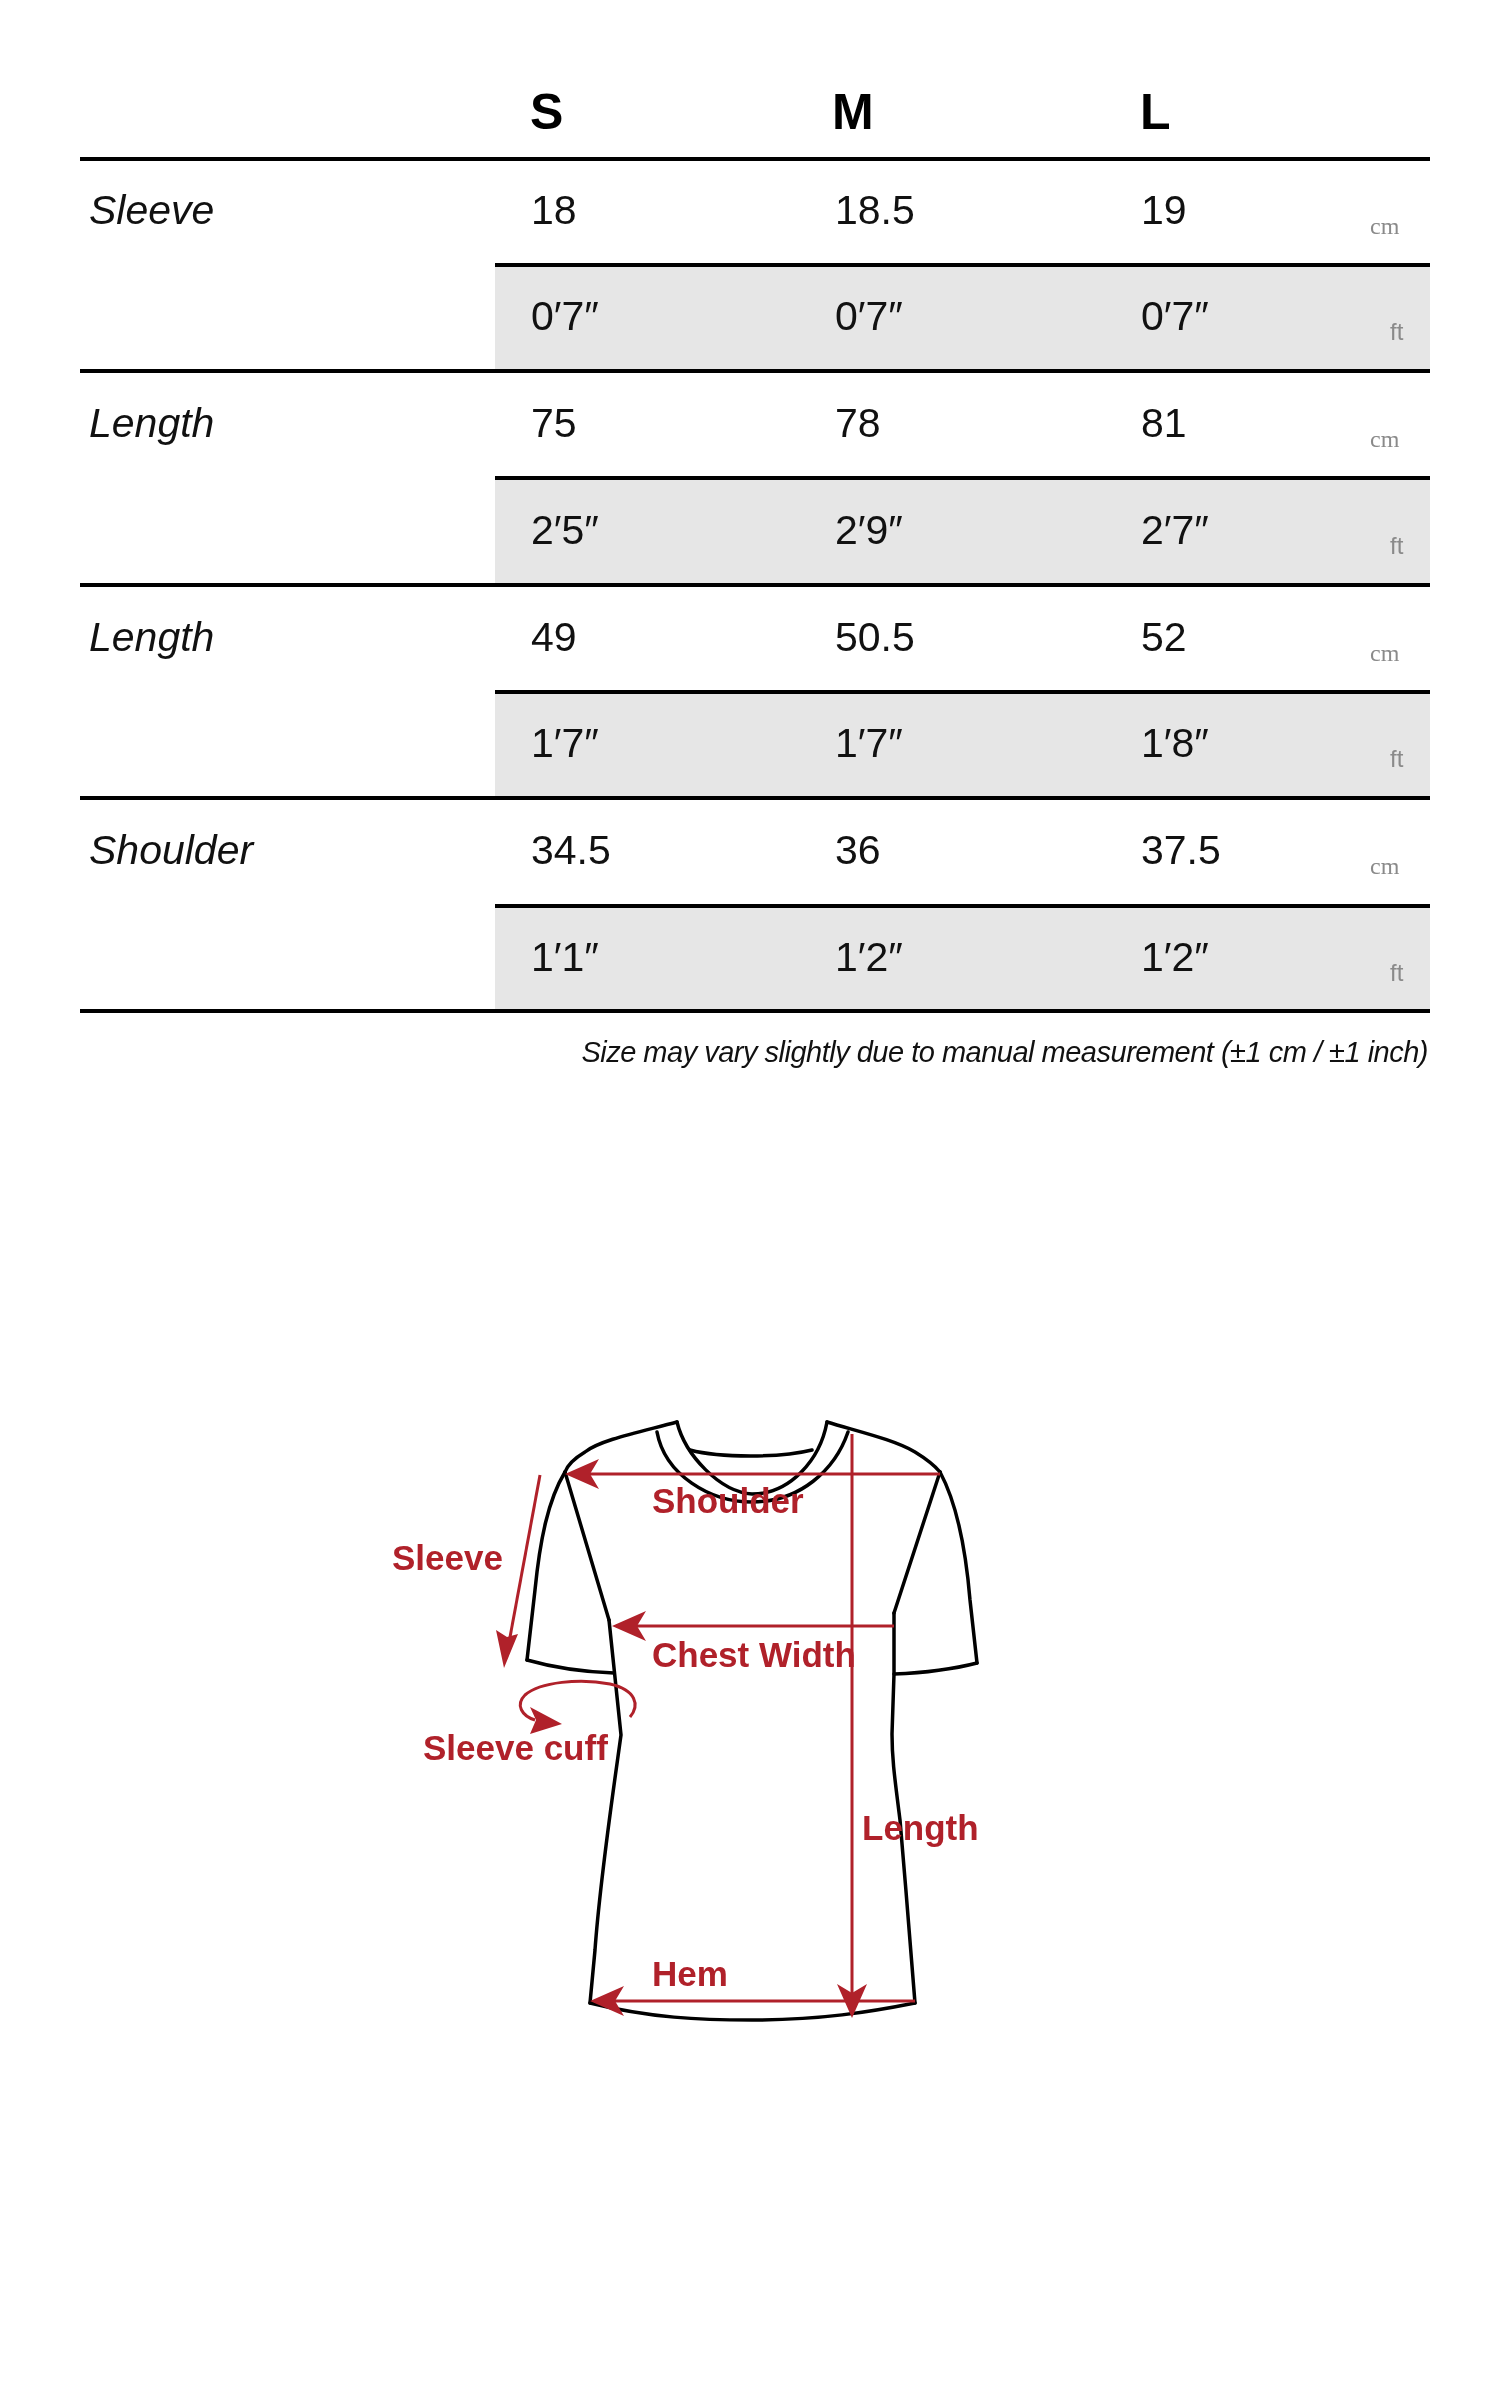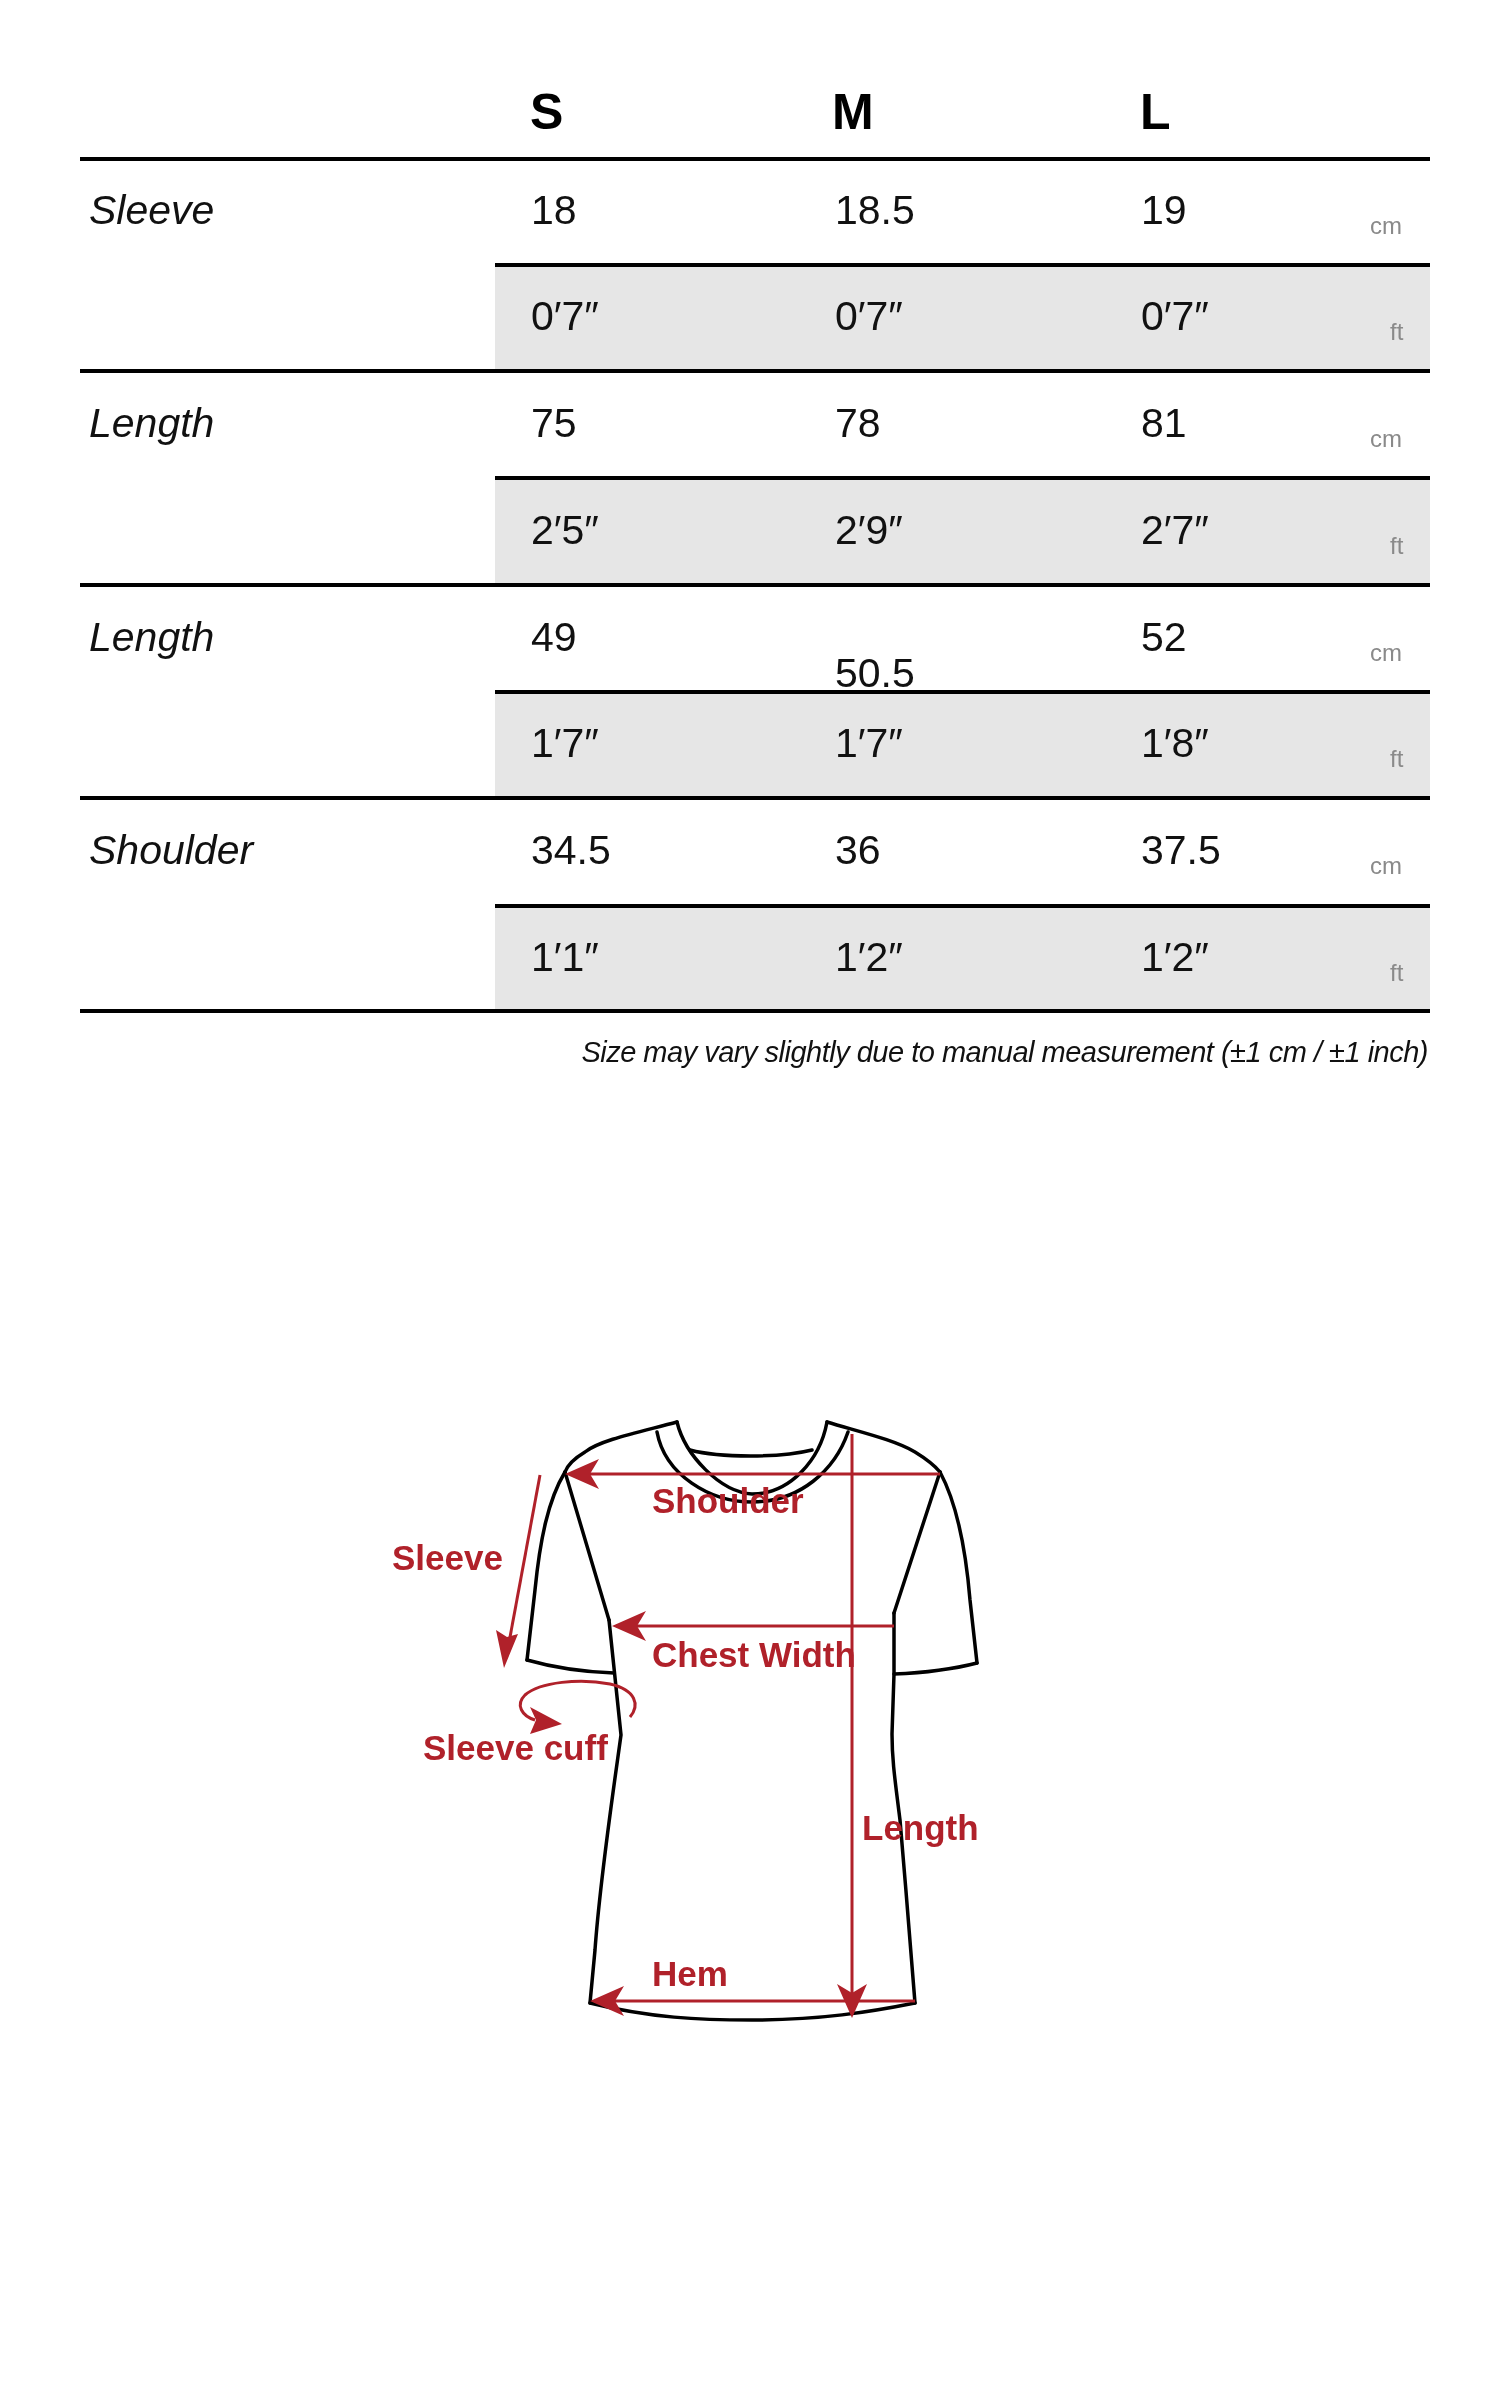--- a/index.html
+++ b/index.html
@@ -4,21 +4,21 @@
 <style>
   html, body { margin:0; padding:0; background:#ffffff; }
   body { width:1500px; height:2400px; position:relative; overflow:hidden;
          font-family:"Liberation Sans", sans-serif; color:#111; }
   .size-head { position:absolute; top:82px; font-weight:bold; font-size:50px; line-height:60px; color:#000; }
   .hline { position:absolute; height:4px; background:#000; }
   .gray { position:absolute; background:#e6e6e6; }
   .row-label { position:absolute; font-style:italic; font-size:41px; line-height:50px; color:#111; left:89px; }
   .cell { position:absolute; font-size:41px; line-height:50px; color:#111; }
   .unit { position:absolute; font-size:24px; line-height:28px; color:#8a8a8a; }
-  .unit-cm { left:1370px; width:40px; overflow:hidden; direction:rtl; text-align:left; }
+  .unit-cm { left:1370px; width:40px; overflow:hidden; direction:rtl; text-align:left;font-family:Liberation Serif, serif; }
   .unit-ft { left:1390px; }
   .footnote { position:absolute; top:1034px; right:72px; font-style:italic; font-size:29px; line-height:36px; color:#111; letter-spacing:-0.5px; }
   .diagram { position:absolute; left:0; top:0; width:1500px; height:2400px; pointer-events:none; }
   .diagram text { font-family:"Liberation Sans", sans-serif; font-weight:bold; font-size:35px; fill:#b0212a; }
 </style>
 </head>
 <body>
 
 <div>
   <div class="size-head" style="left:530px">S</div>
@@ -56,21 +56,21 @@
     <div class="cell" style="left:531px; top:505px">2′5″</div>
     <div class="cell" style="left:835px; top:505px">2′9″</div>
     <div class="cell" style="left:1141px; top:505px">2′7″</div>
     <div class="unit unit-ft" style="top:532px">ft</div>
     <div class="hline" style="left:80px; width:1350px; top:583px"></div>
   </div>
 
   <div>
     <div class="row-label" style="top:612px">Length</div>
     <div class="cell" style="left:531px; top:612px">49</div>
-    <div class="cell" style="left:835px; top:648px">50.5</div>
+    <div class="cell" style="left:835px; top:612px">50.5</div>
     <div class="cell" style="left:1141px; top:612px">52</div>
     <div class="unit unit-cm" style="top:639px">cm</div>
     <div class="hline" style="left:495px; width:935px; top:690px"></div>
     <div class="cell" style="left:531px; top:718px">1′7″</div>
     <div class="cell" style="left:835px; top:718px">1′7″</div>
     <div class="cell" style="left:1141px; top:718px">1′8″</div>
     <div class="unit unit-ft" style="top:745px">ft</div>
     <div class="hline" style="left:80px; width:1350px; top:796px"></div>
   </div>
 

